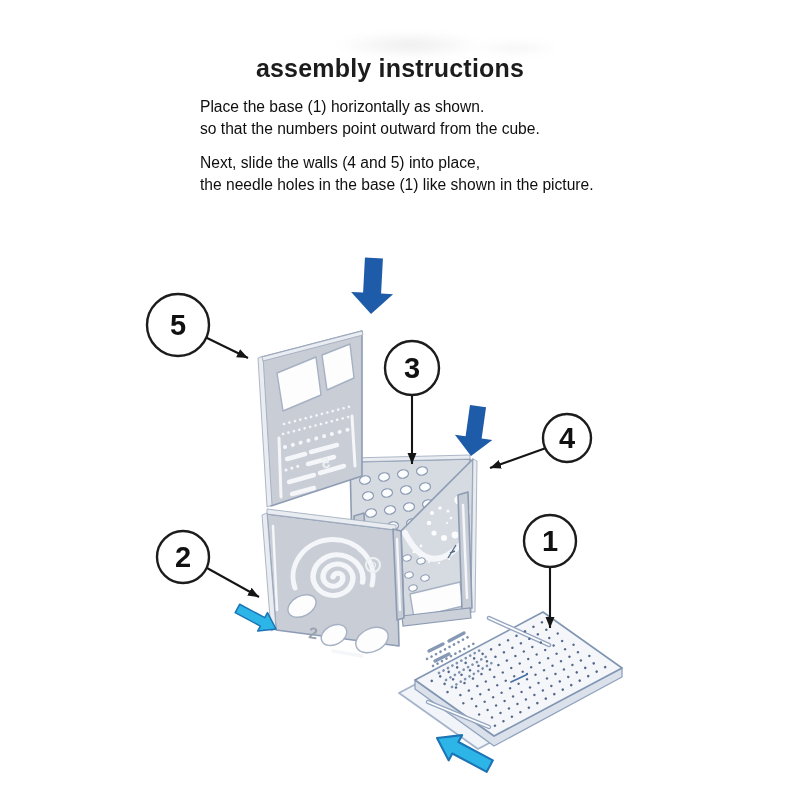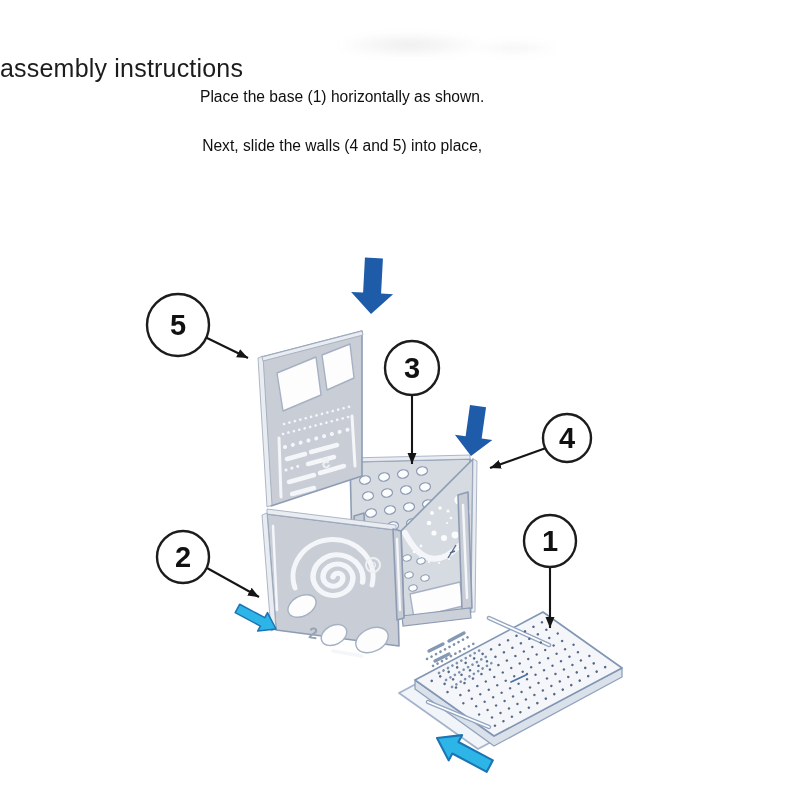--- a/index.html
+++ b/index.html
@@ -4,24 +4,24 @@
 <style>
   html,body{margin:0;padding:0;background:#fff;}
   .stage{position:relative;width:800px;height:800px;background:#ffffff;overflow:hidden;
          font-family:"Liberation Sans",sans-serif;color:#141414;}
   .watermark{position:absolute;left:335px;top:32px;width:150px;height:26px;
              background:radial-gradient(closest-side,rgba(90,90,90,.10),rgba(120,120,120,0));
              filter:blur(3px);border-radius:12px;}
   .watermark2{position:absolute;left:470px;top:40px;width:90px;height:16px;
              background:radial-gradient(closest-side,rgba(110,110,110,.07),rgba(120,120,120,0));
              filter:blur(3px);border-radius:8px;}
-  h1.title{position:absolute;top:54px;left:0;width:780px;margin:0;text-align:left;
-           font-size:25px;font-weight:400;letter-spacing:.2px;color:#1c1c1c;}
-  .instructions{position:absolute;left:200px;top:86px;font-size:15.6px;line-height:21.6px;color:#0f0f0f;}
-  .para2{margin-top:27px;text-align:center;}
+  h1.title{position:absolute;top:54px;left:0;width:780px;margin:0;text-align:center;
+           font-size:25px;font-weight:700;letter-spacing:.2px;color:#1c1c1c;}
+  .instructions{position:absolute;left:200px;top:96px;font-size:15.6px;line-height:21.6px;color:#0f0f0f;}
+  .para2{margin-top:13px;}
   svg.diagram{position:absolute;left:0;top:0;width:800px;height:800px;}
 
   
   .panel{fill:#c9cdd6;stroke:#8d9cb4;stroke-width:1.6;stroke-linejoin:round;}
   .panel-light{fill:#d6dae1;stroke:#8d9cb4;stroke-width:1.6;stroke-linejoin:round;}
   .edge-hi{fill:#e9ecf1;stroke:#9aa7ba;stroke-width:.8;stroke-linejoin:round;}
   .cut{stroke:#f4f6f9;fill:none;stroke-linecap:round;}
   .cutfill{fill:#fdfdfe;stroke:#a5b1c2;stroke-width:1.4;stroke-linejoin:round;}
   .hole{fill:#fbfcfd;stroke:#8d9cb4;stroke-width:1.2;}
   .dotline{fill:none;stroke-linecap:round;}
@@ -36,21 +36,23 @@
 <body>
 
 <div class="stage">
   <div class="watermark"></div>
   <div class="watermark2"></div>
 
   <h1 class="title">assembly instructions</h1>
 
   <div class="instructions">
     <div>Place the base (1) horizontally as shown.</div>
+    <div>so that the numbers point outward from the cube.</div>
     <div class="para2">Next, slide the walls (4 and 5) into place,</div>
+    <div>the needle holes in the base (1) like shown in the picture.</div>
   </div>
 
   <svg class="diagram" viewBox="0 0 800 800">
     <defs>
       <marker id="ah" markerUnits="userSpaceOnUse" markerWidth="13" markerHeight="11" refX="11" refY="4.5" orient="auto">
         <path d="M0,0 L11,4.5 L0,9 Z" fill="#151515"></path>
       </marker>
     </defs>
 
     <g>

